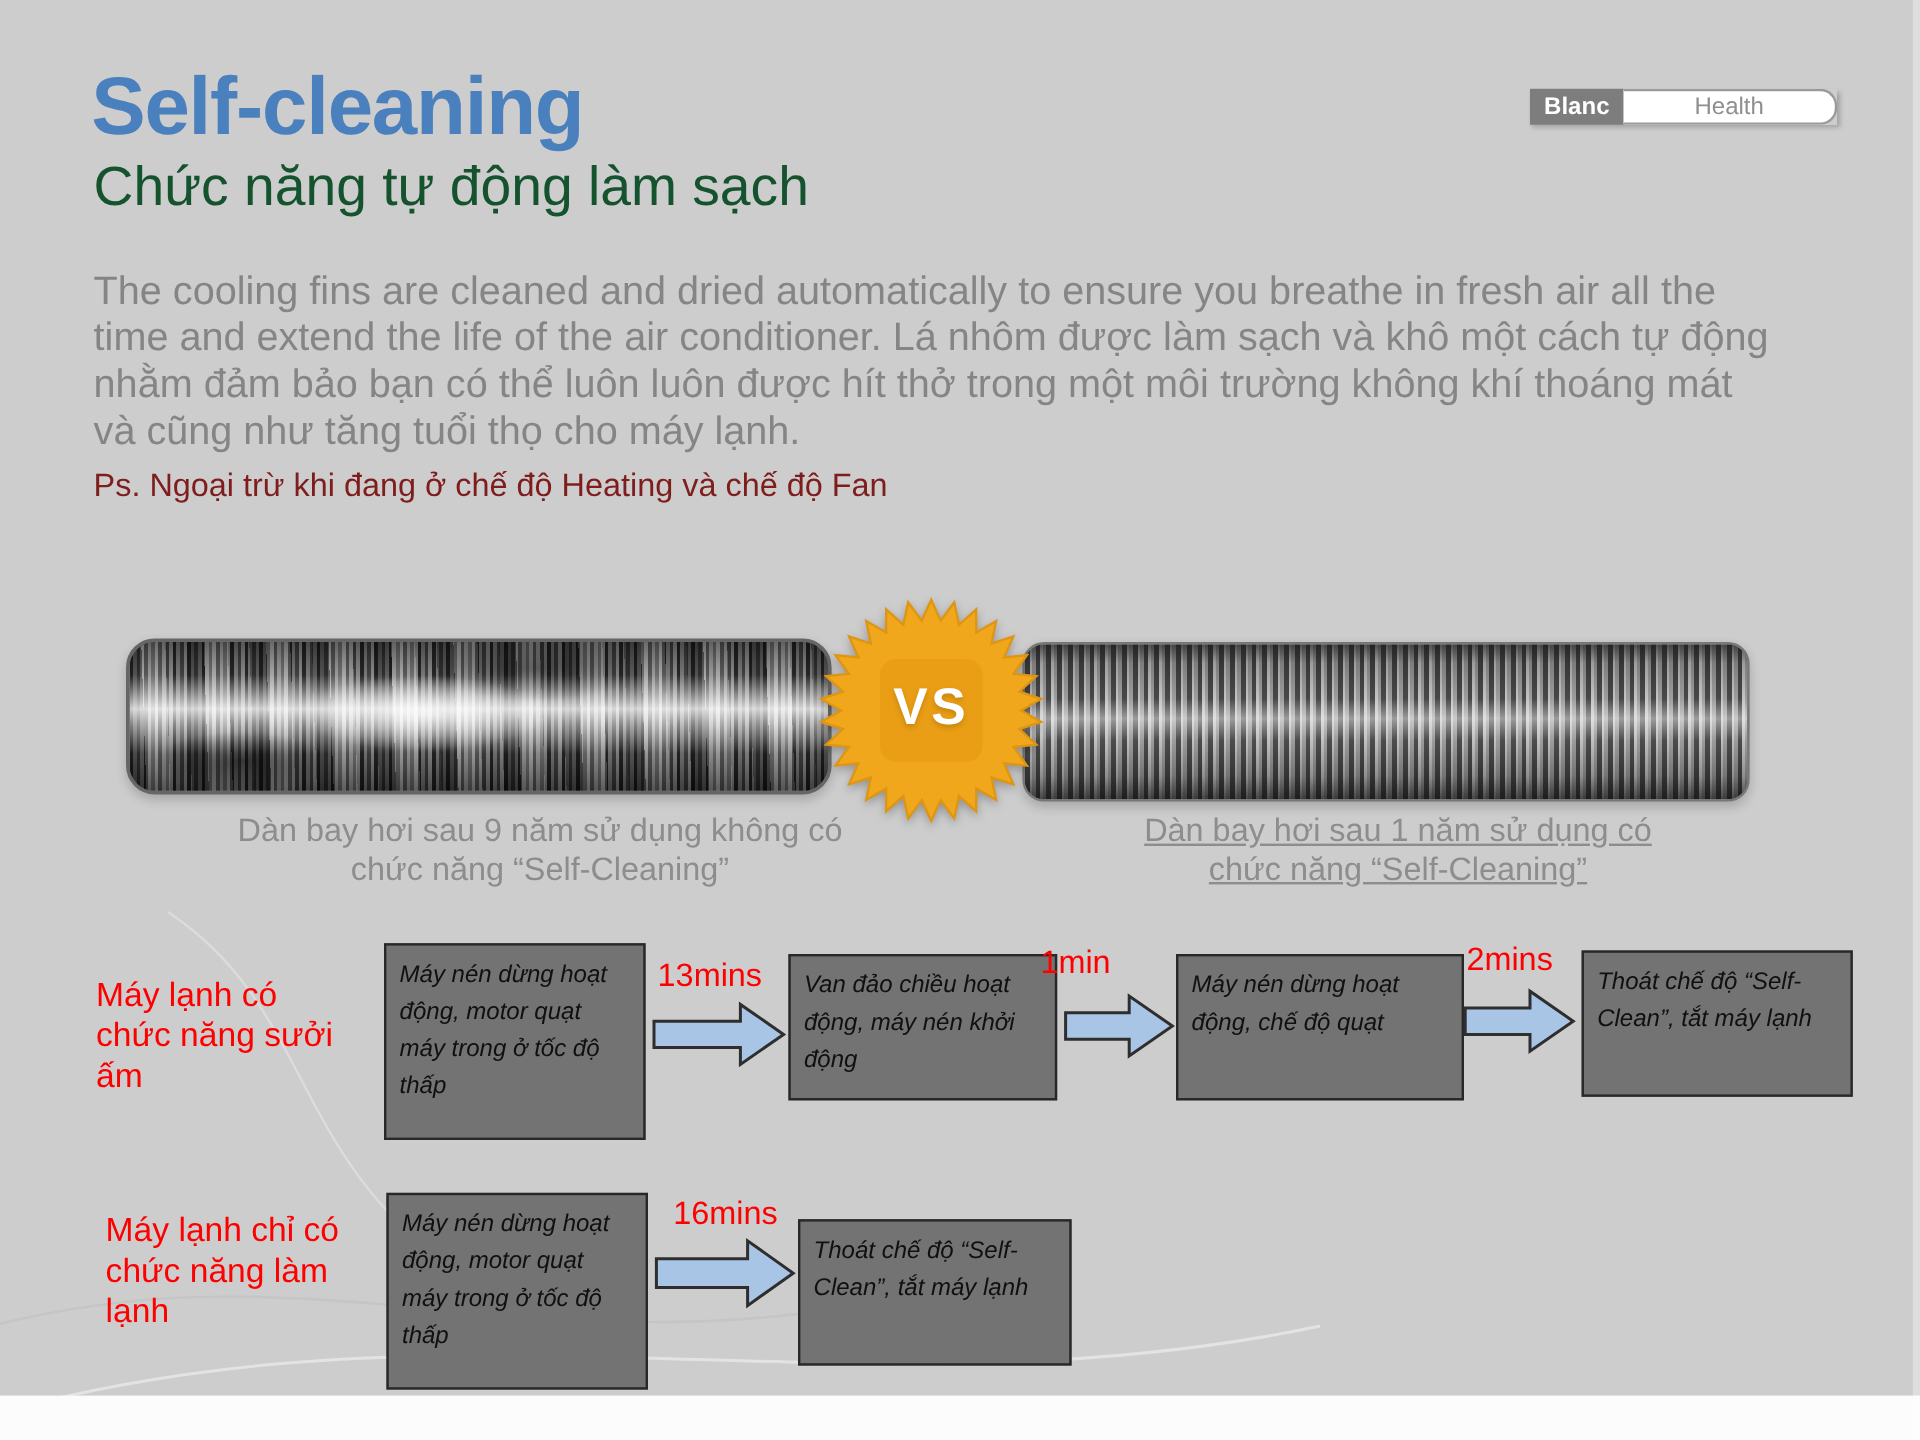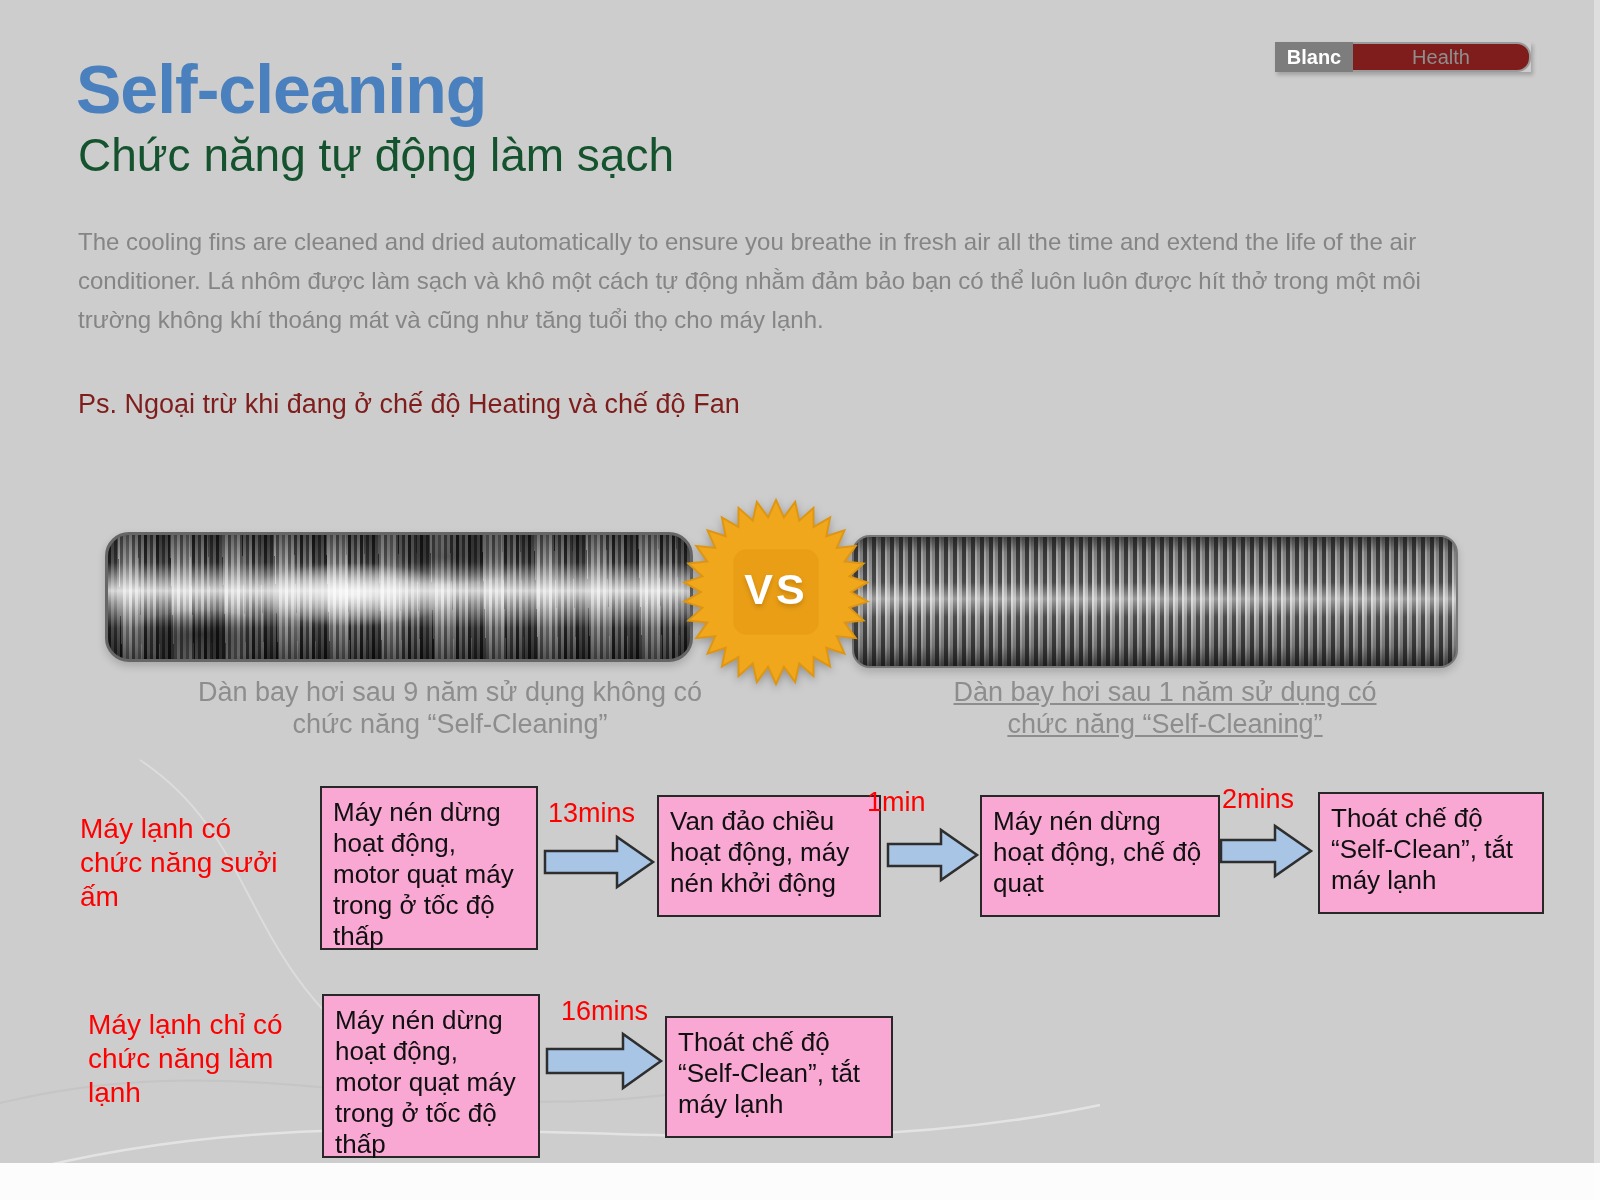--- a/index.html
+++ b/index.html
@@ -6,28 +6,28 @@
   #slide{
     position:relative;width:1600px;height:1200px;overflow:hidden;
     background:#cdcdcd;
     font-family:"Liberation Sans", sans-serif;
   }
   .abs{position:absolute;}
   
   #title{left:76px;top:50px;font-size:68px;font-weight:bold;color:#4a80bd;letter-spacing:-1px;}
   #subtitle{left:78px;top:128px;font-size:46px;color:#14532d;}
   
-  #tabs{left:1275px;top:42px;height:30px;display:flex;box-shadow:2px 3px 4px rgba(0,0,0,.22);}
+  #tabs{left:1275px;top:74px;height:30px;display:flex;box-shadow:2px 3px 4px rgba(0,0,0,.22);}
   #tab-blanc{width:78px;background:#7d7d7d;color:#ffffff;font-weight:bold;font-size:20px;
     display:flex;align-items:center;justify-content:center;}
-  #tab-health{width:178px;background:#7f1d1d;color:#8f8f8f;font-size:20px;
+  #tab-health{width:178px;background:#ffffff;color:#8f8f8f;font-size:20px;
     border:2px solid #9a9a9a;border-left:none;border-radius:0 14px 14px 0;box-sizing:border-box;
     display:flex;align-items:center;justify-content:center;}
   
-  #body-text{left:78px;top:222px;width:1400px;font-size:24px;line-height:39px;color:#858585;}
+  #body-text{left:78px;top:222px;width:1400px;font-size:33px;line-height:39px;color:#858585;}
   #ps-note{left:78px;top:389px;font-size:27px;color:#7f1d1d;}
   
   .coil{box-sizing:border-box;box-shadow:0 4px 9px rgba(0,0,0,.18);}
   #coil-dirty{
     left:105px;top:532px;width:588px;height:130px;border:3px solid #666;border-radius:24px;
     background-color:#8a8a8a;
     background-image:
       radial-gradient(ellipse 150px 45px at 42% 48%, rgba(255,255,255,.75), transparent 70%),
       radial-gradient(ellipse 100px 34px at 16% 80%, rgba(0,0,0,.5), transparent 72%),
       radial-gradient(ellipse 120px 38px at 58% 18%, rgba(0,0,0,.38), transparent 72%),
@@ -50,22 +50,22 @@
     text-shadow:0 3px 4px rgba(150,95,0,.4);}
   
   .caption{font-size:27px;line-height:32px;color:#8d8d8d;text-align:center;}
   #caption-left{left:150px;top:676px;width:600px;}
   #caption-right{left:875px;top:676px;width:580px;text-decoration:underline;}
   
   .flow-label{font-size:28px;line-height:34px;color:#fe0000;}
   #flow1-label{left:80px;top:812px;width:200px;}
   #flow2-label{left:88px;top:1008px;width:212px;}
   .flow-box{
-    background:#f9a8d4;border:2px solid #282828;box-sizing:border-box;
-    color:#101010;font-size:26px;line-height:31px;padding:9px 11px;
+    background:#737373;border:2px solid #282828;box-sizing:border-box;
+    color:#101010;font-size:20px;line-height:31px;padding:9px 11px;font-style:italic;
   }
   #f1-box1{left:320px;top:786px;width:218px;height:164px;}
   #f1-box2{left:657px;top:795px;width:224px;height:122px;}
   #f1-box3{left:980px;top:795px;width:240px;height:122px;}
   #f1-box4{left:1318px;top:792px;width:226px;height:122px;}
   #f2-box1{left:322px;top:994px;width:218px;height:164px;}
   #f2-box2{left:665px;top:1016px;width:228px;height:122px;}
   .duration{font-size:27px;color:#fe0000;}
   #f1-dur1{left:548px;top:798px;}
   #f1-dur2{left:867px;top:787px;}

